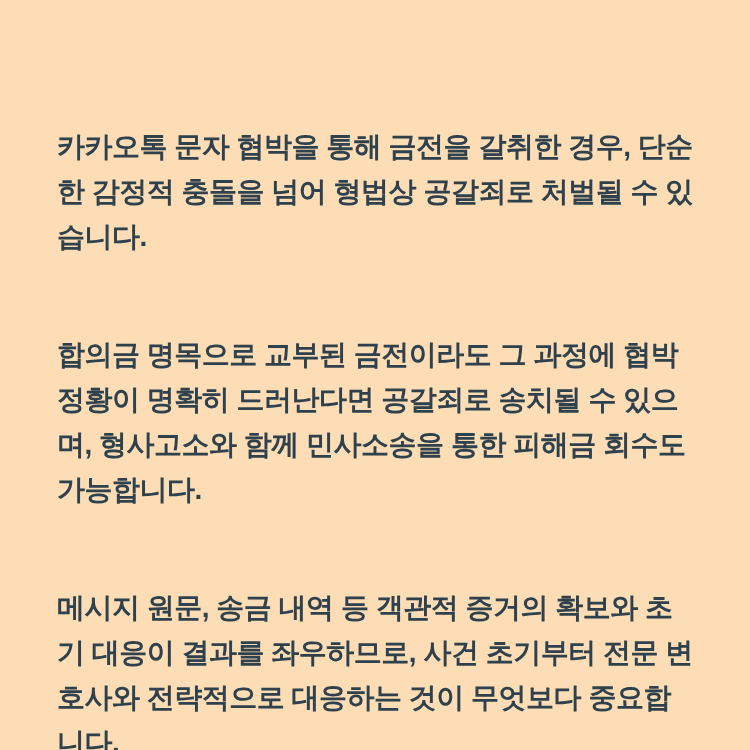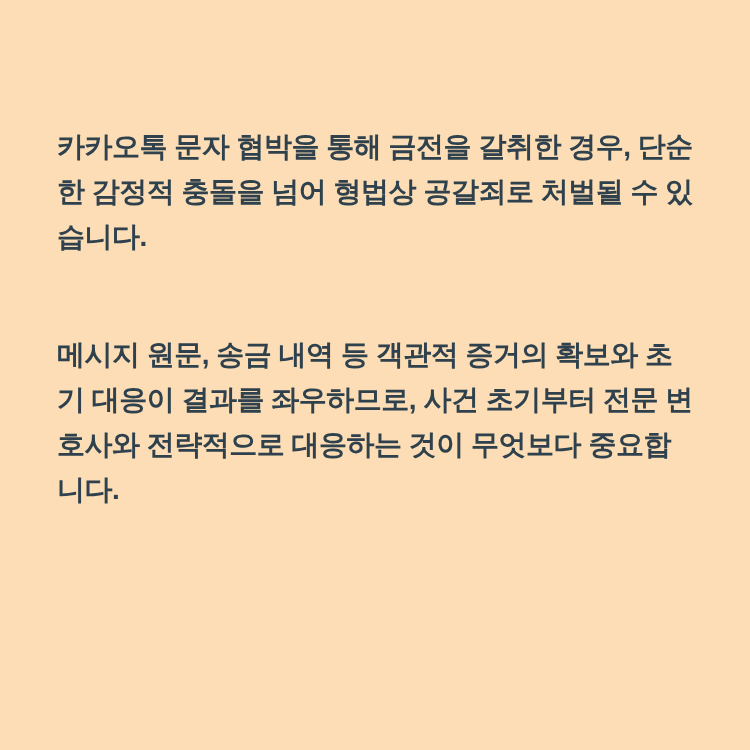--- a/index.html
+++ b/index.html
@@ -31,14 +31,15 @@
     color:var(--fg);
     word-break:break-all;
     white-space:normal;
   }
 </style>
 </head>
 <body>
 
 <div class="card">
   <p>카카오톡 문자 협박을 통해 금전을 갈취한 경우, 단순한 감정적 충돌을 넘어 형법상 공갈죄로 처벌될 수 있습니다.</p>
+  <p>합의금 명목으로 교부된 금전이라도 그 과정에 협박 정황이 명확히 드러난다면 공갈죄로 송치될 수 있으며, 형사고소와 함께 민사소송을 통한 피해금 회수도 가능합니다.</p>
   <p>메시지 원문, 송금 내역 등 객관적 증거의 확보와 초기 대응이 결과를 좌우하므로, 사건 초기부터 전문 변호사와 전략적으로 대응하는 것이 무엇보다 중요합니다.</p>
 </div>
 
 </body></html>

